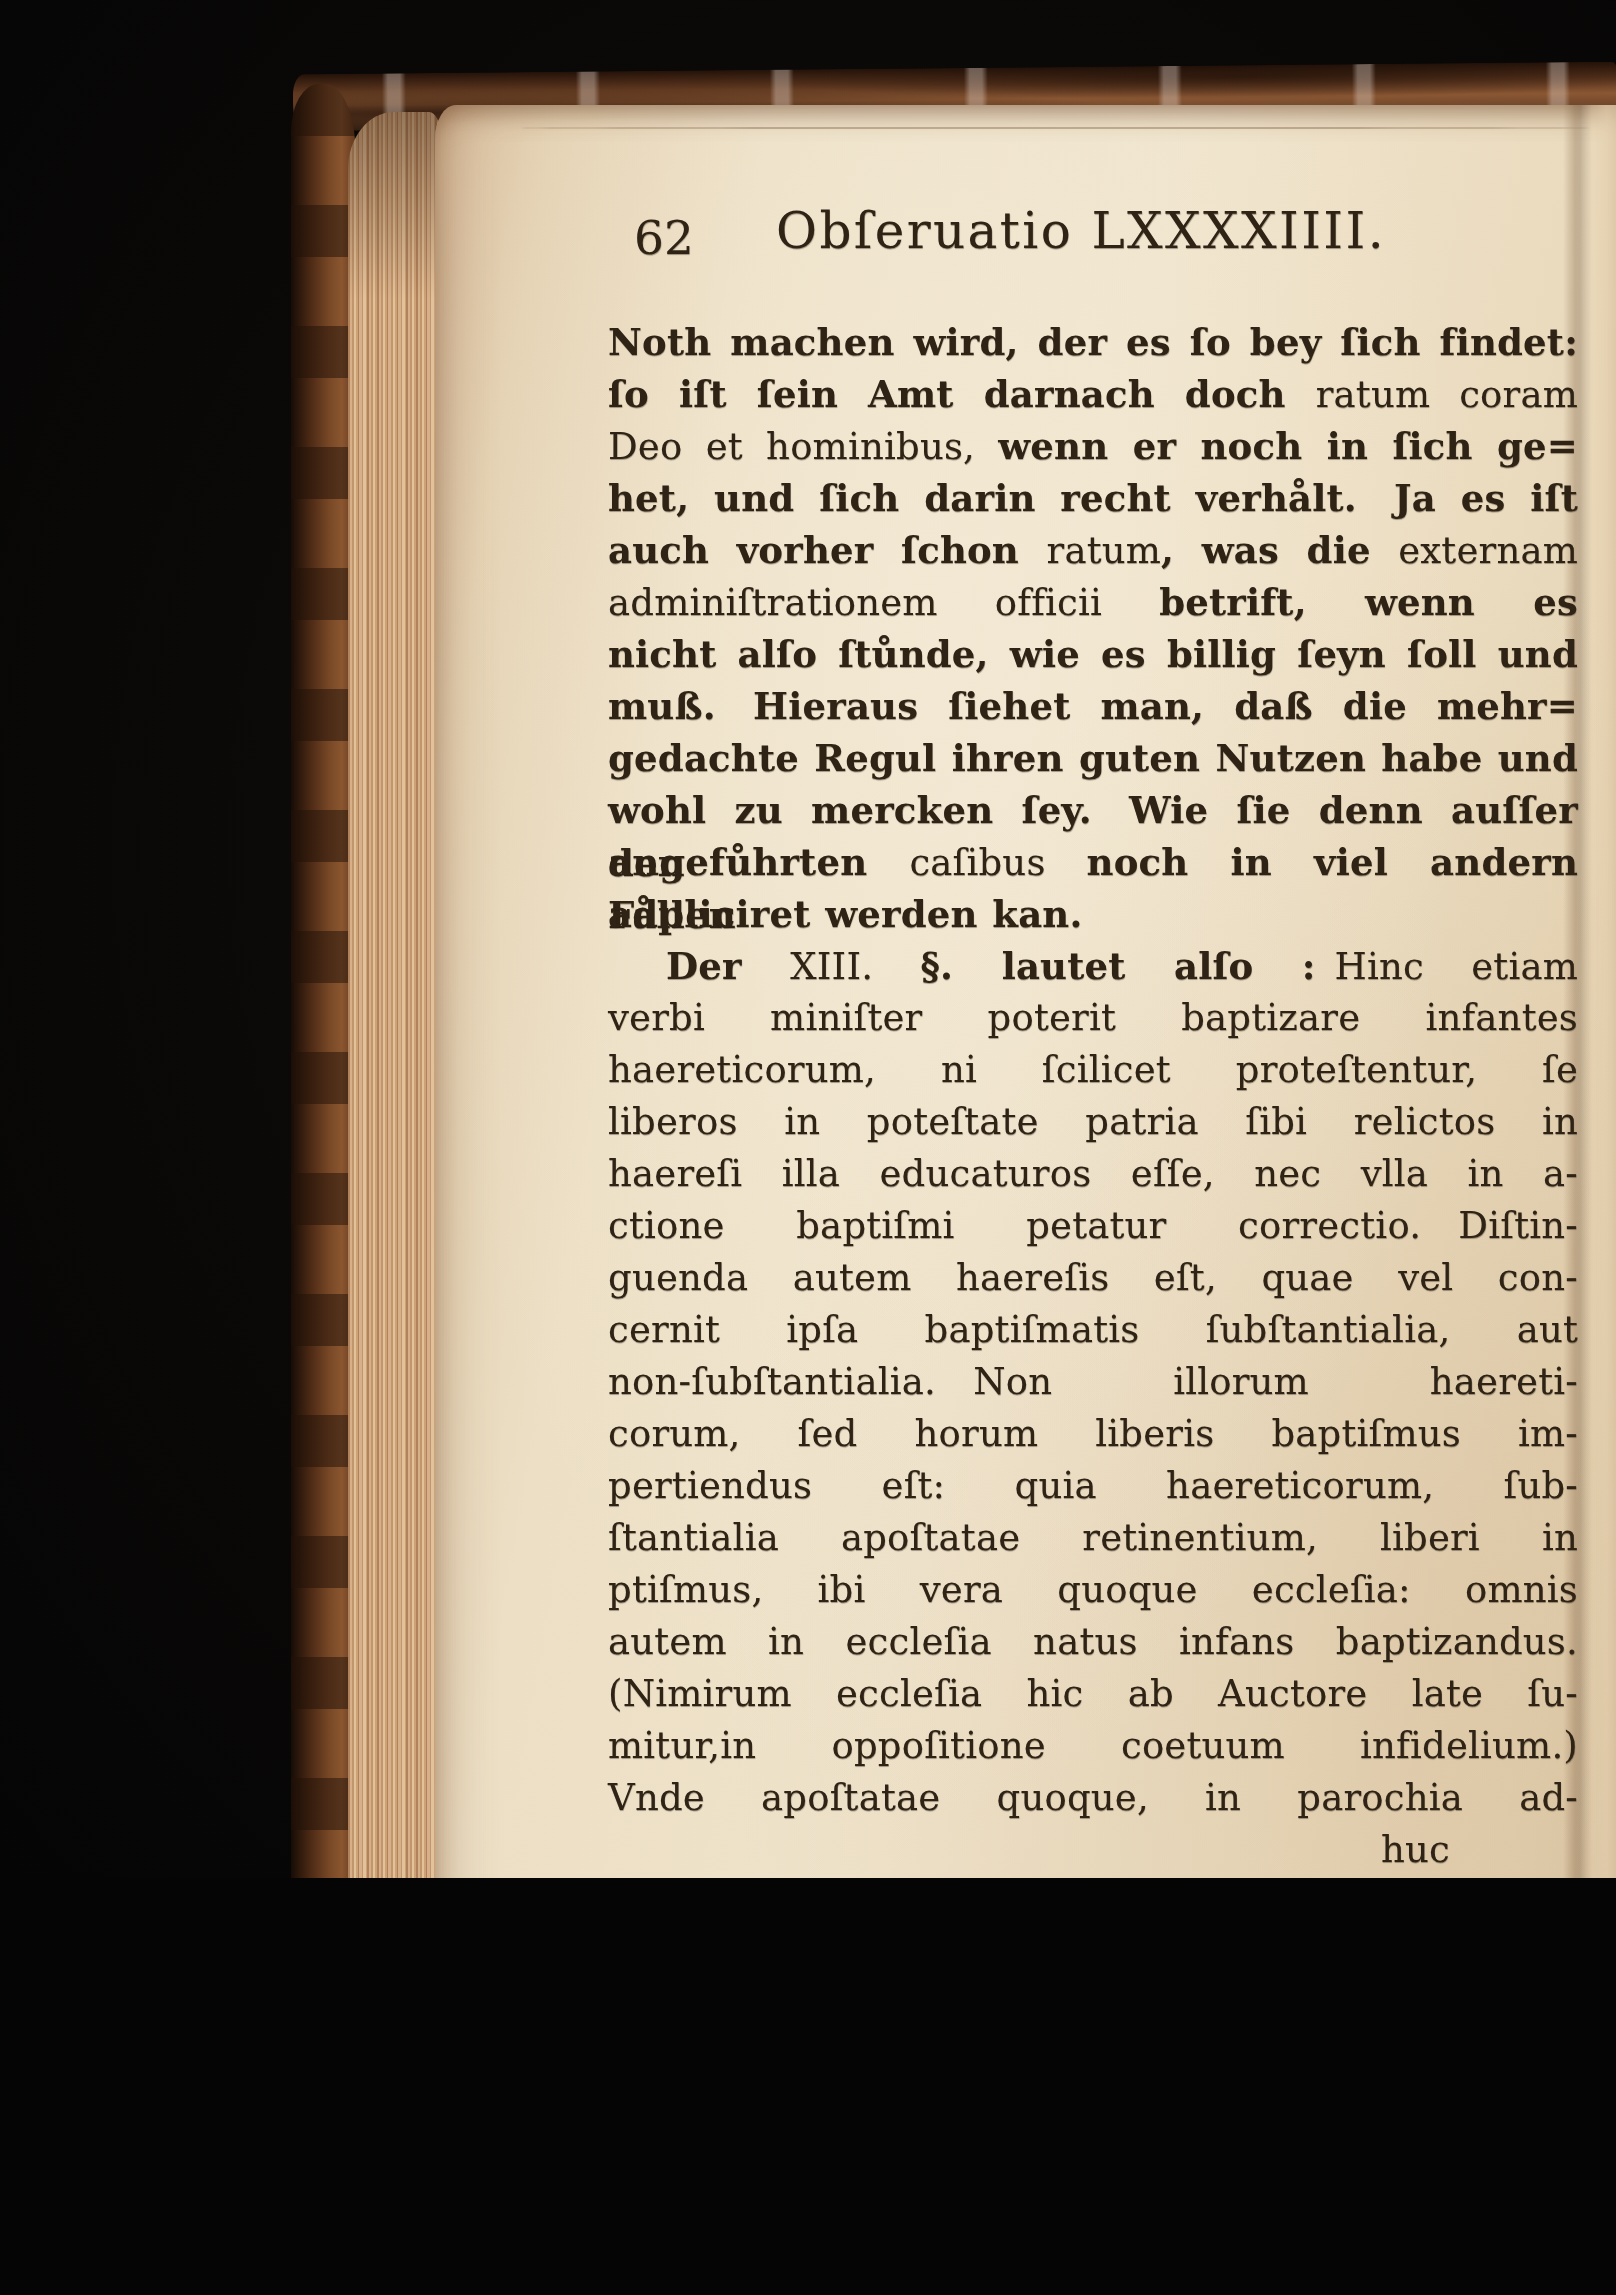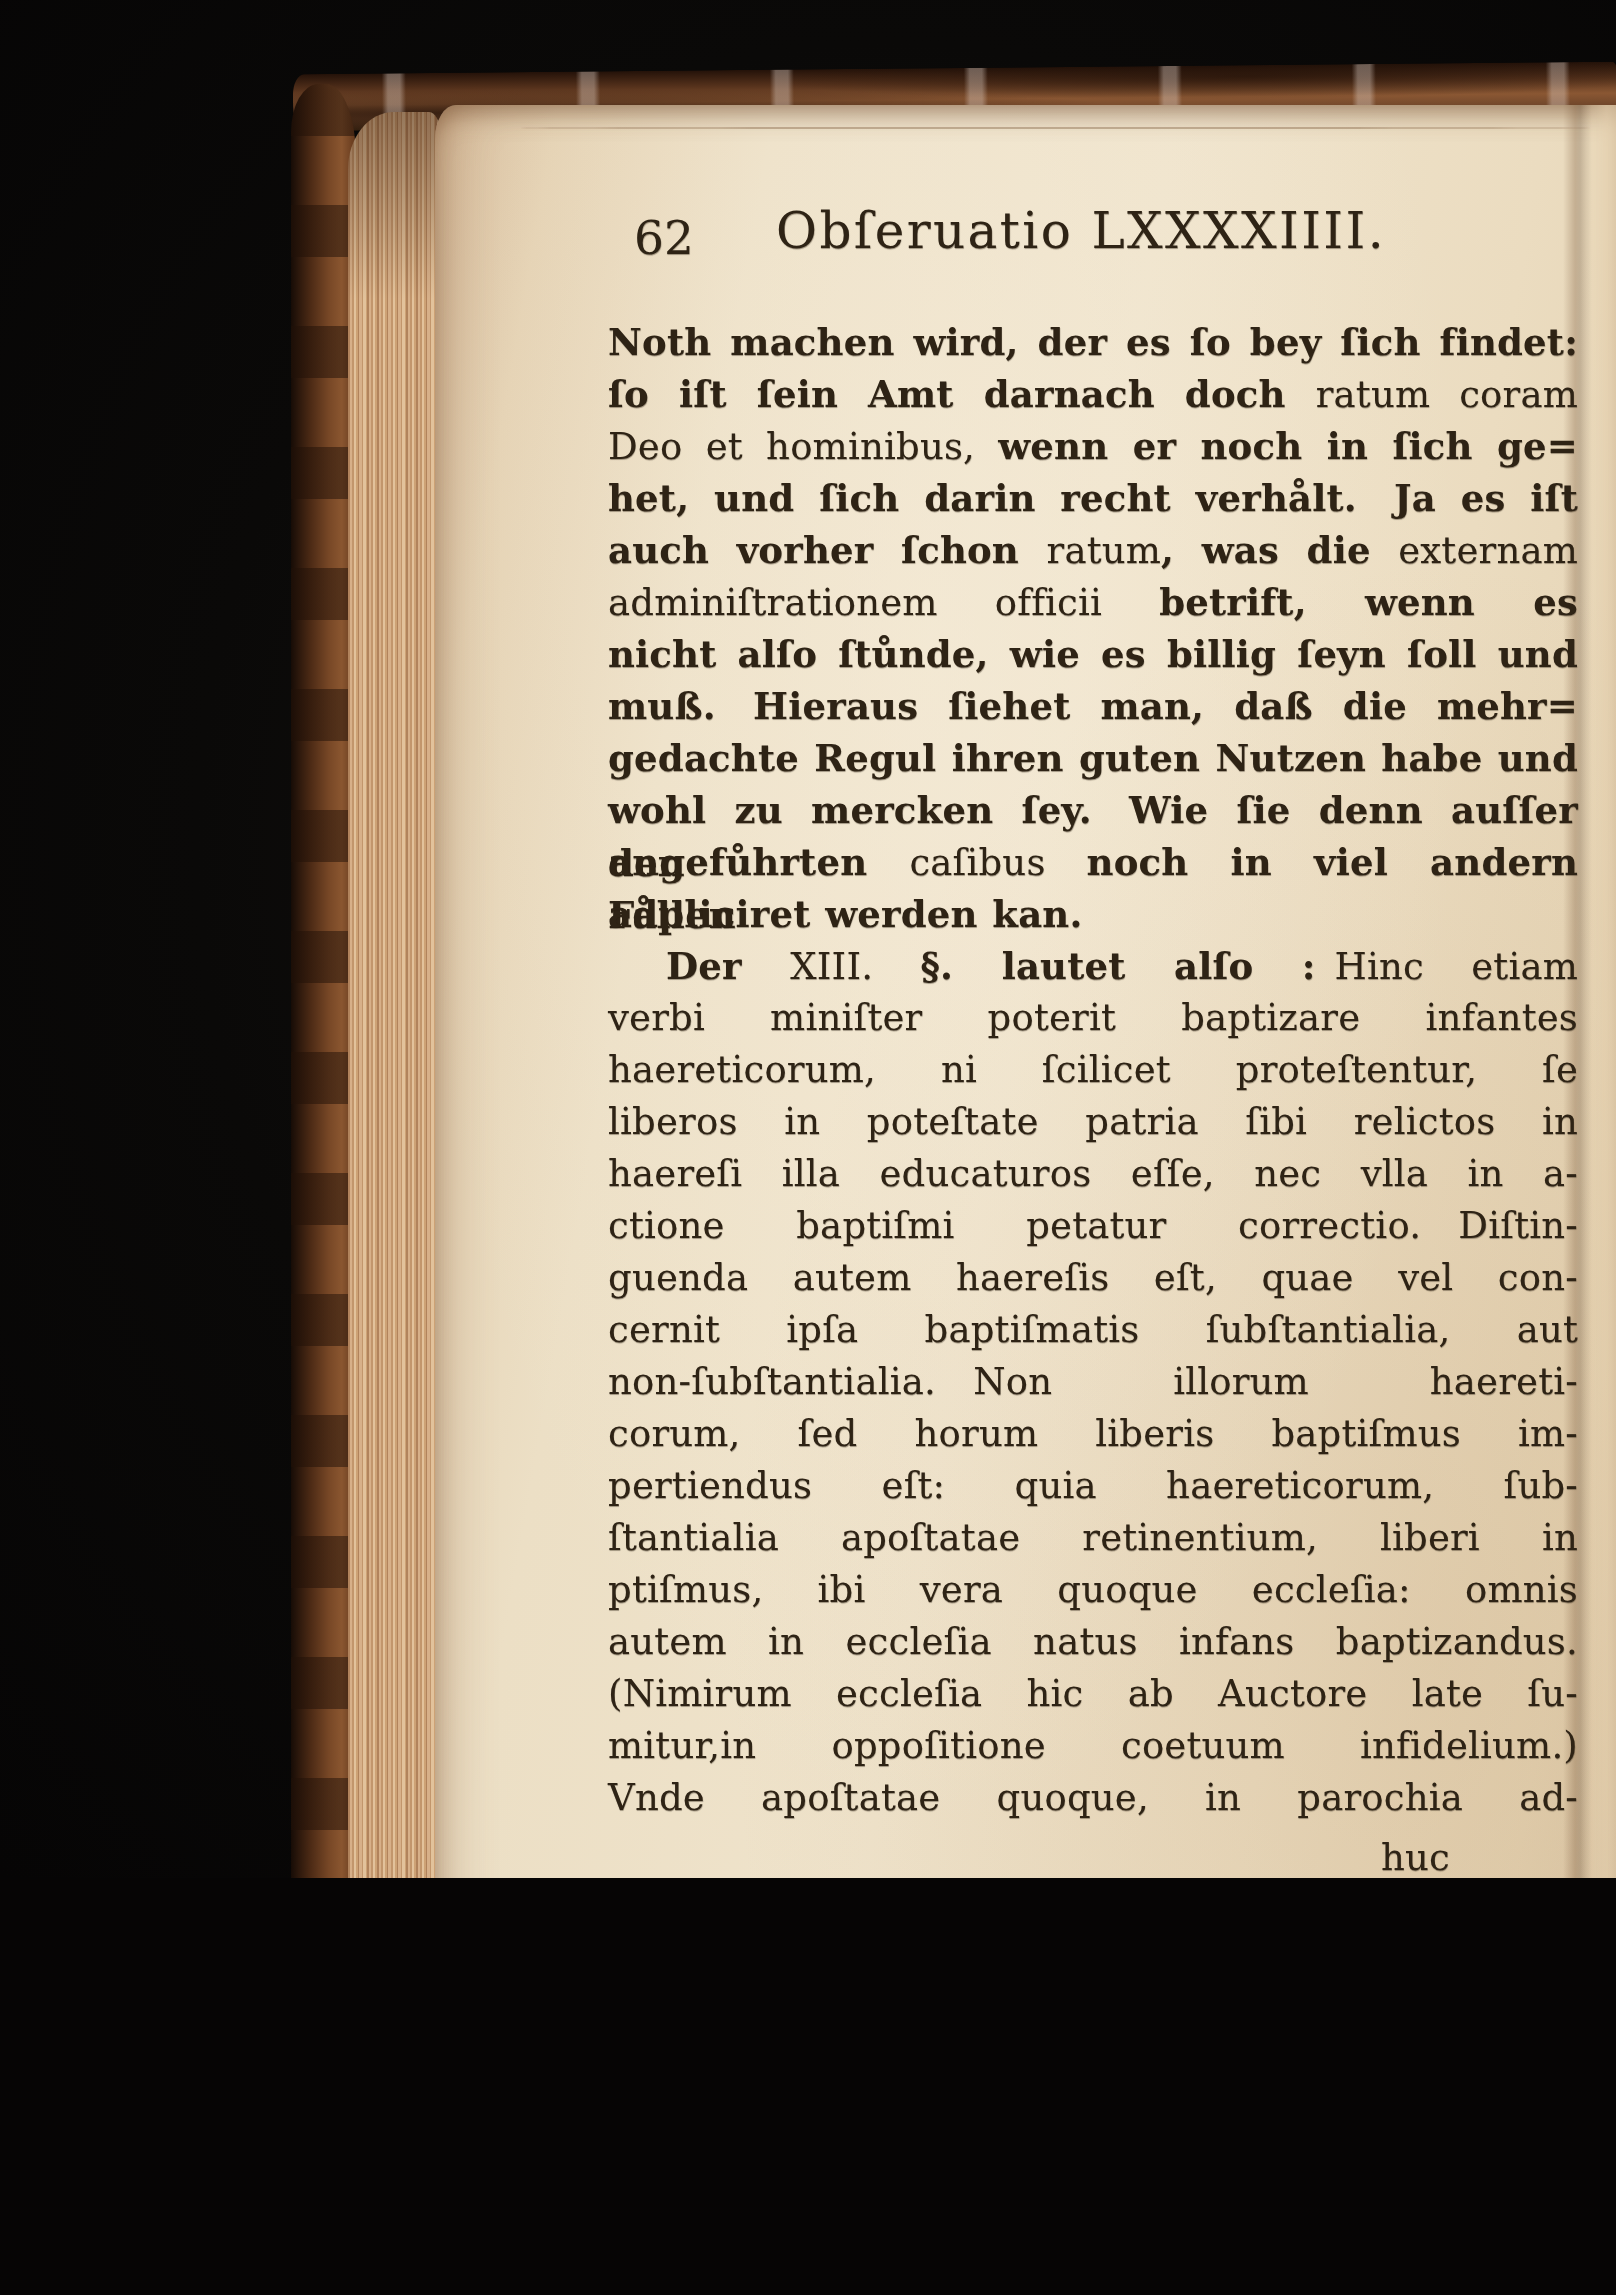--- a/index.html
+++ b/index.html
@@ -54,21 +54,21 @@
   .hdr{position:relative;height:97px;
     text-shadow:0.4px 0.6px 0.8px rgba(42,30,16,.4);}
   .hdr .pagenum{position:absolute;left:26px;top:18px;font-size:47px;}
   .hdr .title{position:absolute;left:168px;top:9.7px;font-size:50px;letter-spacing:2.4px;}
   .lines{position:absolute;left:0;top:124px;width:970px;font-size:37px;line-height:52px;
     letter-spacing:0.2px;word-spacing:1.6px;
     text-shadow:0.3px 0.5px 0.7px rgba(40,28,16,.38);}
   .line{text-align:justify;text-align-last:justify;height:52px;white-space:normal;}
   .line.end{text-align-last:left;}
   .line.indent{text-indent:58px;}
-  .line.catchword{text-align:right;text-align-last:right;padding-right:128px;margin-top:8px;}
+  .line.catchword{text-align:right;text-align-last:right;padding-right:128px;}
   .f{font-weight:700;}
   .a{font-weight:400;}
 
   
   .footer-bar{position:absolute;left:44px;top:2256px;width:1573px;height:40px;
     background:linear-gradient(180deg,#abaaa8 0%, #a5a4a2 100%);}
   .logo-box{position:absolute;left:1.6px;top:2257px;width:29px;height:37px;background:#f3f2ee;}
   .eagle{width:13.7px;height:15.4px;margin:2.4px auto 1.6px auto;background:#2e3d6e;
     clip-path:polygon(48% 0%,62% 9%,52% 11%,80% 24%,58% 26%,90% 44%,60% 42%,66% 58%,52% 52%,55% 78%,66% 100%,34% 100%,45% 78%,40% 56%,26% 62%,34% 42%,8% 44%,38% 26%,20% 24%,44% 11%,34% 9%);}
   .logo-text{font-family:"DejaVu Sans",sans-serif;font-weight:700;font-size:3.6px;

